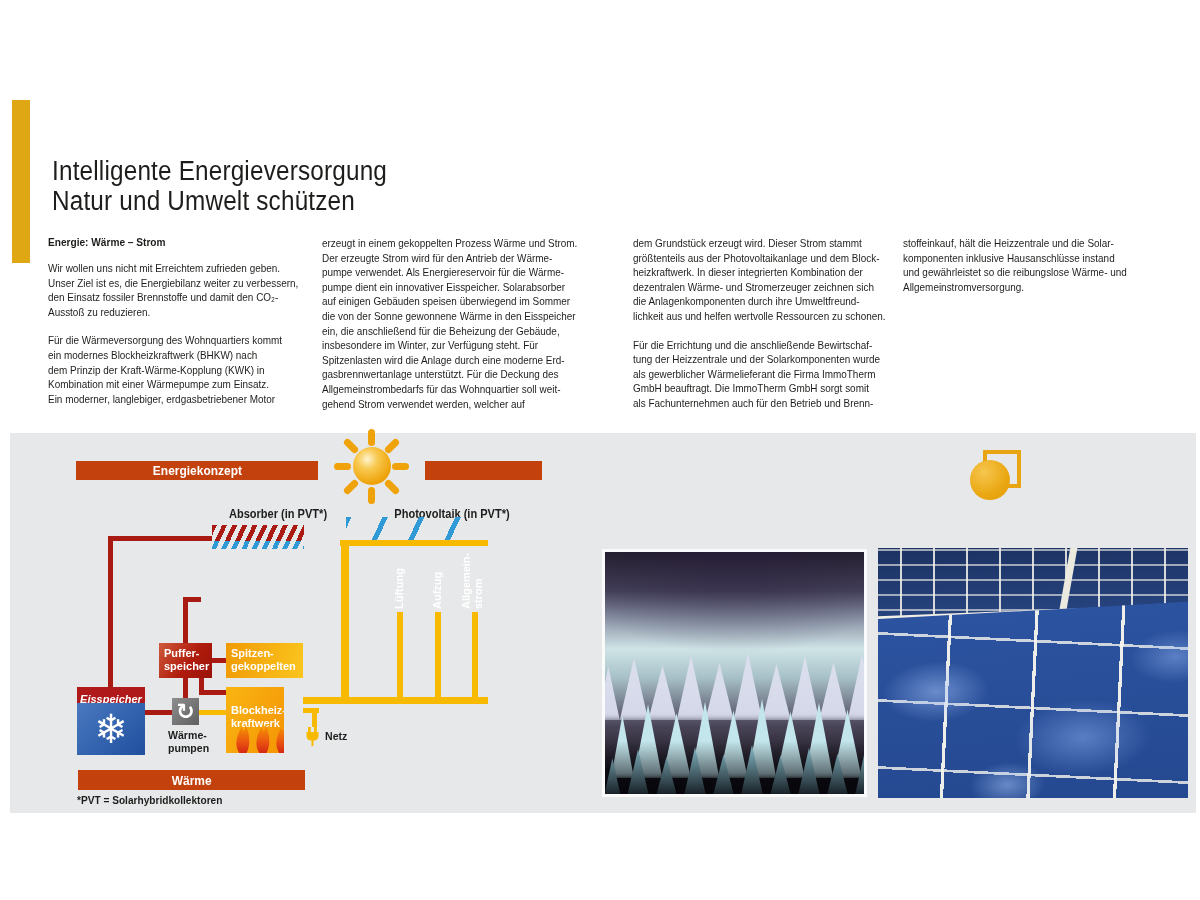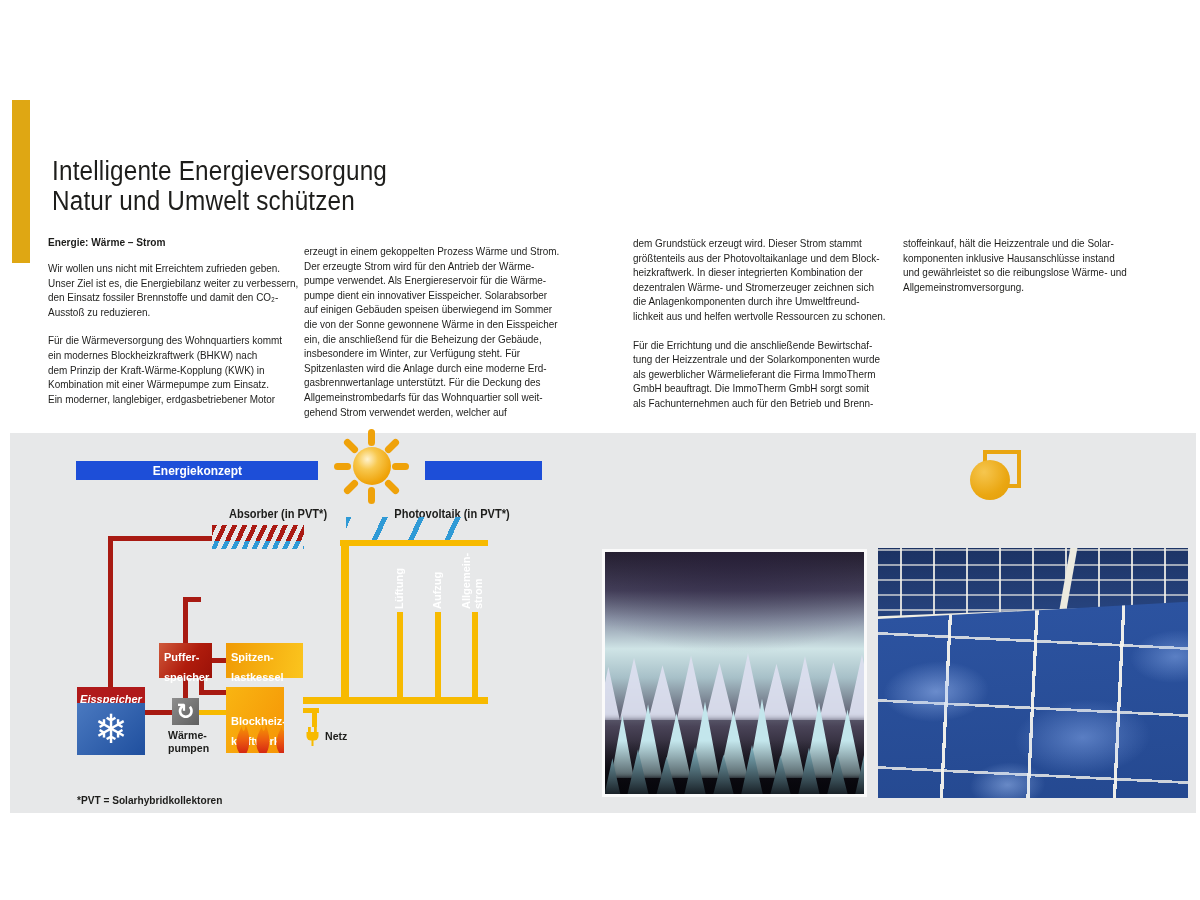--- a/index.html
+++ b/index.html
@@ -9,25 +9,25 @@
   .condense88{transform:scaleX(.88);transform-origin:0 0;}
 
   
   .accent-bar{left:12px;top:100px;width:18px;height:163px;background:#dfa713;}
   .page-title{left:52px;top:138px;width:480px;font-size:27px;font-weight:400;line-height:30px;white-space:pre-line;letter-spacing:.2px;}
 
   
   .col{top:236px;width:300px;}
   .col .kicker{font-size:11.5px;font-weight:700;margin:0 0 13px 0;white-space:pre-line;}
   .body-p{font-size:11.3px;line-height:14.6px;margin:0 0 14px 0;white-space:pre-line;}
-  .c1{left:48px;} .c2{left:304px;margin-top:8px;} .c3{left:633px;} .c4{left:903px;}
+  .c1{left:48px;} .c2{left:322px;} .c3{left:633px;} .c4{left:903px;}
 
   
   .panel{left:10px;top:433px;width:1186px;height:380px;background:#e7e8e9;}
-  .graybar{background:#1d4ed8;display:flex;align-items:center;justify-content:center;}
+  .graybar{background:#c2410c;display:flex;align-items:center;justify-content:center;}
   .graybar span{color:#fff;font-weight:700;font-size:13px;transform:scaleX(.92);}
   .bar-ek{left:66px;top:28px;width:242px;height:19px;}
   .bar-right{left:415px;top:28px;width:117px;height:19px;}
   .bar-waerme{left:68px;top:337px;width:227px;height:20px;}
   .bar-strom{left:302px;top:337px;width:226px;height:20px;}
   .footnote{left:67px;top:361px;font-size:11px;font-weight:700;transform:scaleX(.92);transform-origin:0 0;}
 
   
   .sun{left:320px;top:-3px;width:84px;height:84px;}
   .sun-core{position:absolute;left:23px;top:17px;width:38px;height:38px;border-radius:50%;
@@ -59,21 +59,21 @@
     transform-origin:0 0;transform:rotate(-90deg);width:70px;}
   .vl-lueftung{left:383px;top:176px;}
   .vl-aufzug{left:421px;top:176px;}
   .vl-allgemein{left:450px;top:176px;}
 
   
   .heat{background:#a81a12;}
   .power{background:#f7ba00;}
 
   
-  .nodebox{color:#fff;font-weight:700;font-size:11px;line-height:20px;white-space:pre-line;padding:4px 0 0 5px;box-sizing:border-box;}
+  .nodebox{color:#fff;font-weight:700;font-size:11px;line-height:13px;white-space:pre-line;padding:4px 0 0 5px;box-sizing:border-box;}
   .puffer{left:149px;top:210px;width:53px;height:35px;background:linear-gradient(125deg,#cf5a3c 0%,#b01c0c 55%,#9a1108 100%);}
   .spitzen{left:216px;top:210px;width:77px;height:35px;background:linear-gradient(100deg,#f09a05 0%,#fbc51e 100%);}
   .bhkw{left:216px;top:254px;width:58px;height:66px;background:linear-gradient(120deg,#f9b512 0%,#f59405 100%);overflow:hidden;}
   .bhkw svg{position:absolute;left:6px;bottom:-1px;}
   .eis-label{left:67px;top:254px;width:68px;height:24px;background:#b0191a;color:#fff;font-weight:700;font-style:italic;
     font-size:11px;display:flex;align-items:center;justify-content:center;}
   .eis-box{left:67px;top:270px;width:68px;height:52px;background:linear-gradient(135deg,#4a79c0 0%,#1f4f9e 100%);
     display:flex;align-items:center;justify-content:center;}
   .snow{font-family:"DejaVu Sans",sans-serif;color:#fff;font-size:40px;line-height:40px;}
   .wp-box{left:162px;top:265px;width:27px;height:27px;background:linear-gradient(135deg,#8e8e8e,#5f5f5f);
@@ -238,21 +238,21 @@
   <div class="abs power" style="left:425px;top:179px;width:6px;height:88px"></div>
   <div class="abs power" style="left:462px;top:179px;width:6px;height:88px"></div>
   <div class="abs power" style="left:293px;top:264px;width:185px;height:7px"></div>
   <div class="abs power" style="left:189px;top:277px;width:27px;height:5px"></div>
   <div class="abs power" style="left:293px;top:275px;width:16px;height:5px"></div>
   <div class="abs power" style="left:302px;top:280px;width:5px;height:14px"></div>
 
   <div class="abs nodebox puffer">Puffer-
 speicher</div>
   <div class="abs nodebox spitzen">Spitzen-
-lastkessel</div>
+gekoppelten</div>
 
   <div class="abs eis-label">Eisspeicher</div>
   <div class="abs eis-box">
     <span class="snow">❄</span>
   </div>
 
   <div class="abs wp-box">
     <span class="wp-icon">↻</span>
   </div>
   <div class="abs small-label wp-label">Wärme-
@@ -276,20 +276,23 @@
   </div>
 
   <svg class="abs" style="left:294px;top:294px" width="17" height="19" viewBox="0 0 17 19">
     <rect x="4" y="0" width="2.8" height="5.5" fill="#f7ba00"></rect>
     <rect x="10" y="0" width="2.8" height="5.5" fill="#f7ba00"></rect>
     <path d="M2.5 5 h12 v4 a4.5 4.5 0 0 1 -4.5 4.5 h-3 a4.5 4.5 0 0 1 -4.5 -4.5 z" fill="#f7ba00"></path>
     <rect x="7.5" y="13" width="2" height="6" fill="#f7ba00"></rect>
   </svg>
   <div class="abs small-label netz-label">Netz</div>
 
+  <div class="abs graybar bar-waerme">
+    <span>Wärme</span>
+  </div>
   <div class="abs footnote">*PVT = Solarhybridkollektoren</div>
 
   <div class="abs photo flames">
     <div class="f-row f1"></div>
     <div class="f-row f2"></div>
     <div class="f-row f3"></div>
     <div class="flame-shade"></div>
   </div>
   <div class="abs photo solar">
     <div class="solar-top"></div>

